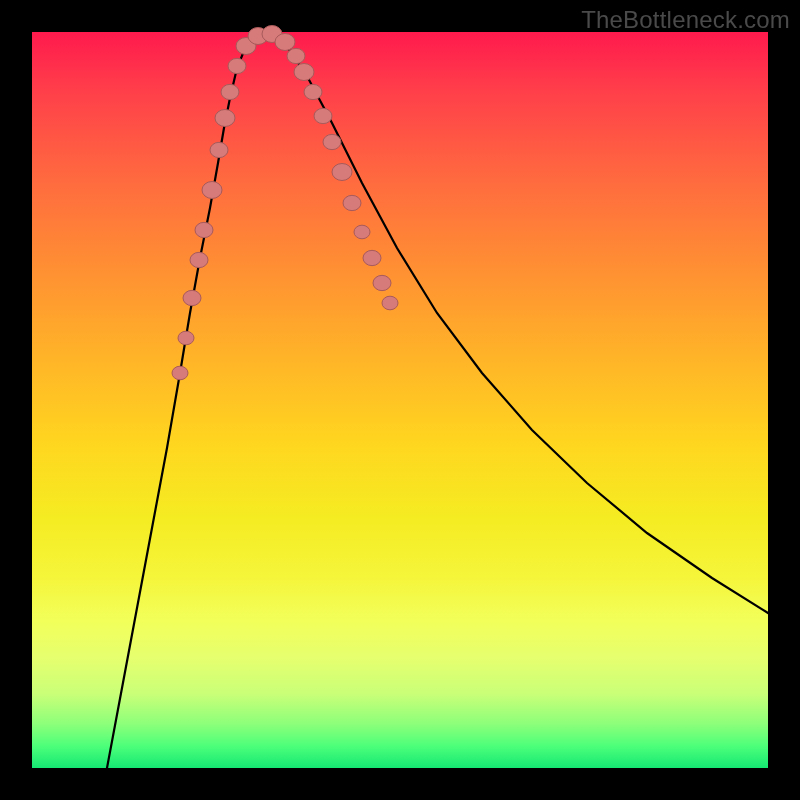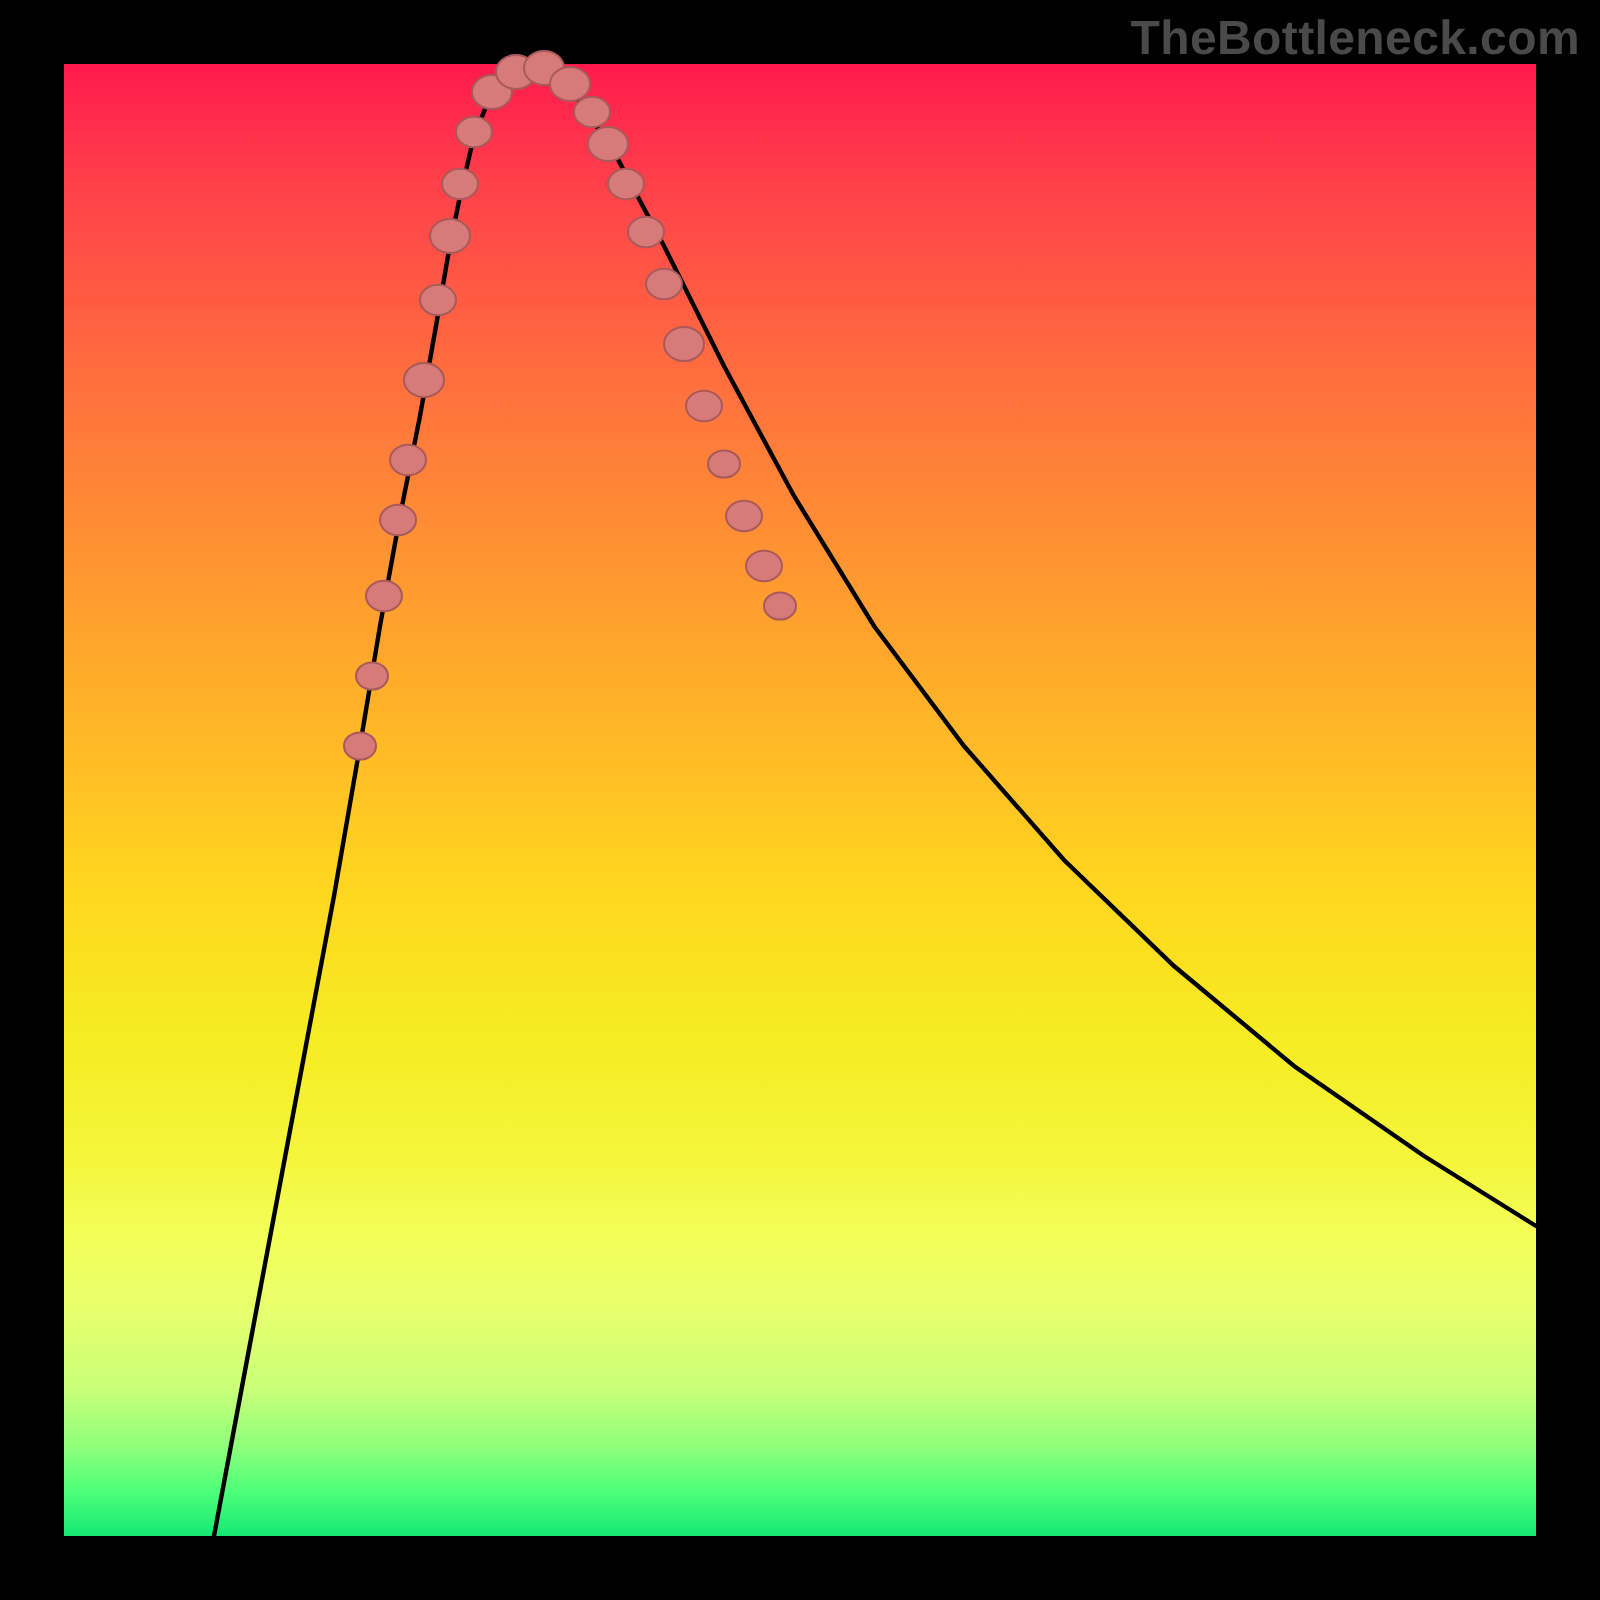--- a/index.html
+++ b/index.html
@@ -31,21 +31,21 @@
       #c9ff78 90%,
       #8dff7a 94%,
       #4dff7a 97%,
       #15e873 100%);
   }
   .watermark {
     position: absolute;
     top: 6px;
     right: 10px;
     font-size: 24px;
-    font-weight: 700;
+    font-weight: 400;
     color: #4a4a4a;
     letter-spacing: 0.2px;
     user-select: none;
   }
   svg.plot {
     position: absolute;
     left: 32px;
     top: 32px;
     width: 736px;
     height: 736px;

